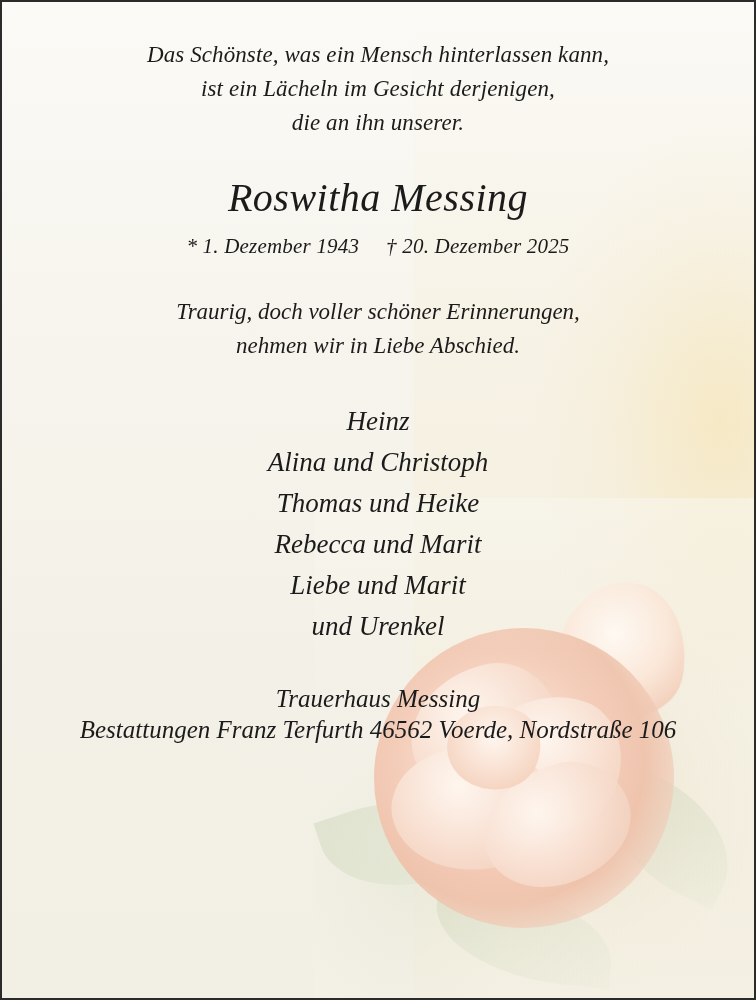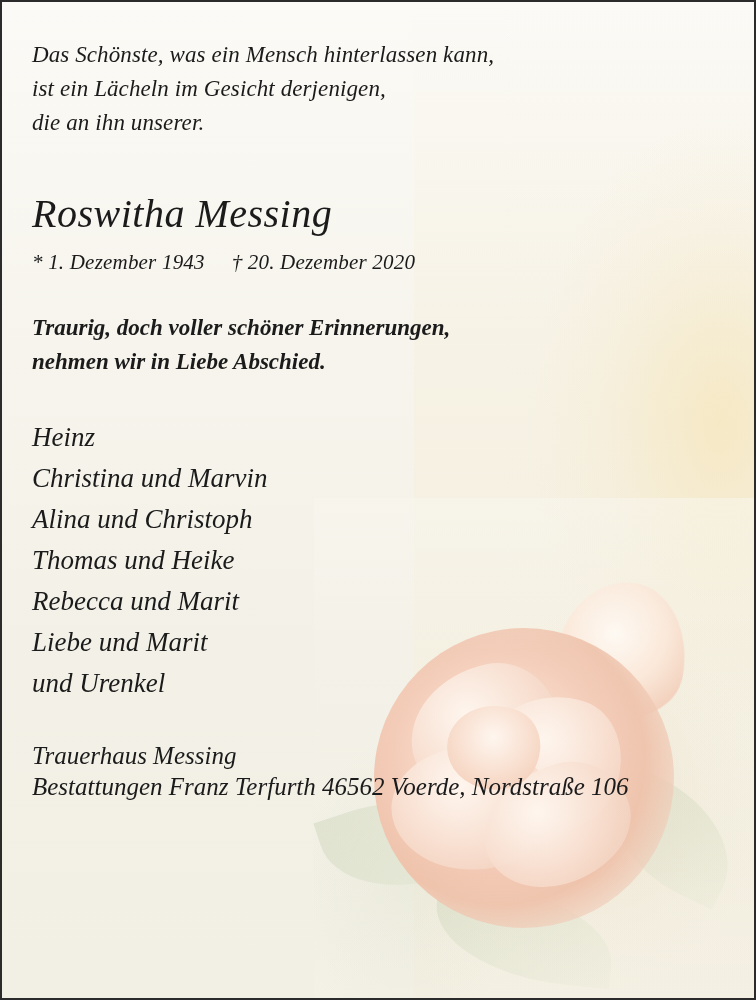--- a/index.html
+++ b/index.html
@@ -104,55 +104,55 @@
   .rose-veil {
     position: absolute;
     inset: 0;
     background: linear-gradient(180deg, rgba(248,246,238,0.55) 0%, rgba(248,246,238,0.12) 28%, rgba(248,246,238,0.05) 70%, rgba(248,246,238,0.30) 100%);
   }
 
   .content {
     position: relative;
     z-index: 3;
     padding: 36px 30px 22px 30px;
-    text-align: left;
+    text-align: center;
     color: #1b1b1b;
   }
 
   .quote {
     font-style: italic;
     font-size: 23px;
     line-height: 34px;
     letter-spacing: 0.1px;
   }
   .quote .line { display: block; }
 
   .deceased-name {
-    margin-top: 50px;
+    margin-top: 34px;
     font-size: 40px;
     font-style: italic;
     letter-spacing: 0.5px;
     line-height: 48px;
   }
 
   .dates {
     margin-top: 12px;
     font-size: 21px;
     font-style: italic;
     letter-spacing: 0.2px;
   }
   .dates .sep { display: inline-block; width: 16px; }
 
   .farewell {
     margin-top: 36px;
     font-style: italic;
     font-size: 23px;
     line-height: 34px;
   }
-  .farewell .line { display: block; font-weight: bold; }
+  .farewell .line { display: block; }
 
   .mourners {
     margin-top: 38px;
     font-style: italic;
     font-size: 27px;
     line-height: 41px;
   }
   .mourners .line { display: block; }
 
   .closing {
@@ -200,31 +200,30 @@
       <span class="line">Das Schönste, was ein Mensch hinterlassen kann,</span>
       <span class="line">ist ein Lächeln im Gesicht derjenigen,</span>
       <span class="line">die an ihn unserer.</span>
     </div>
 
     <div class="deceased-name">Roswitha Messing</div>
 
     <div class="dates">
       <span>* 1. Dezember 1943</span>
       <span class="sep"></span>
-      <span>† 20. Dezember 2020</span>
+      <span>† 20. Dezember 2025</span>
     </div>
 
     <div class="farewell">
       <span class="line">Traurig, doch voller schöner Erinnerungen,</span>
       <span class="line">nehmen wir in Liebe Abschied.</span>
     </div>
 
     <div class="mourners">
       <span class="line">Heinz</span>
-      <span class="line">Christina und Marvin</span>
       <span class="line">Alina und Christoph</span>
       <span class="line">Thomas und Heike</span>
       <span class="line">Rebecca und Marit</span>
       <span class="line">Liebe und Marit</span>
       <span class="line">und Urenkel</span>
     </div>
 
 
     <div class="footer">
       <span class="line">Trauerhaus Messing</span>

